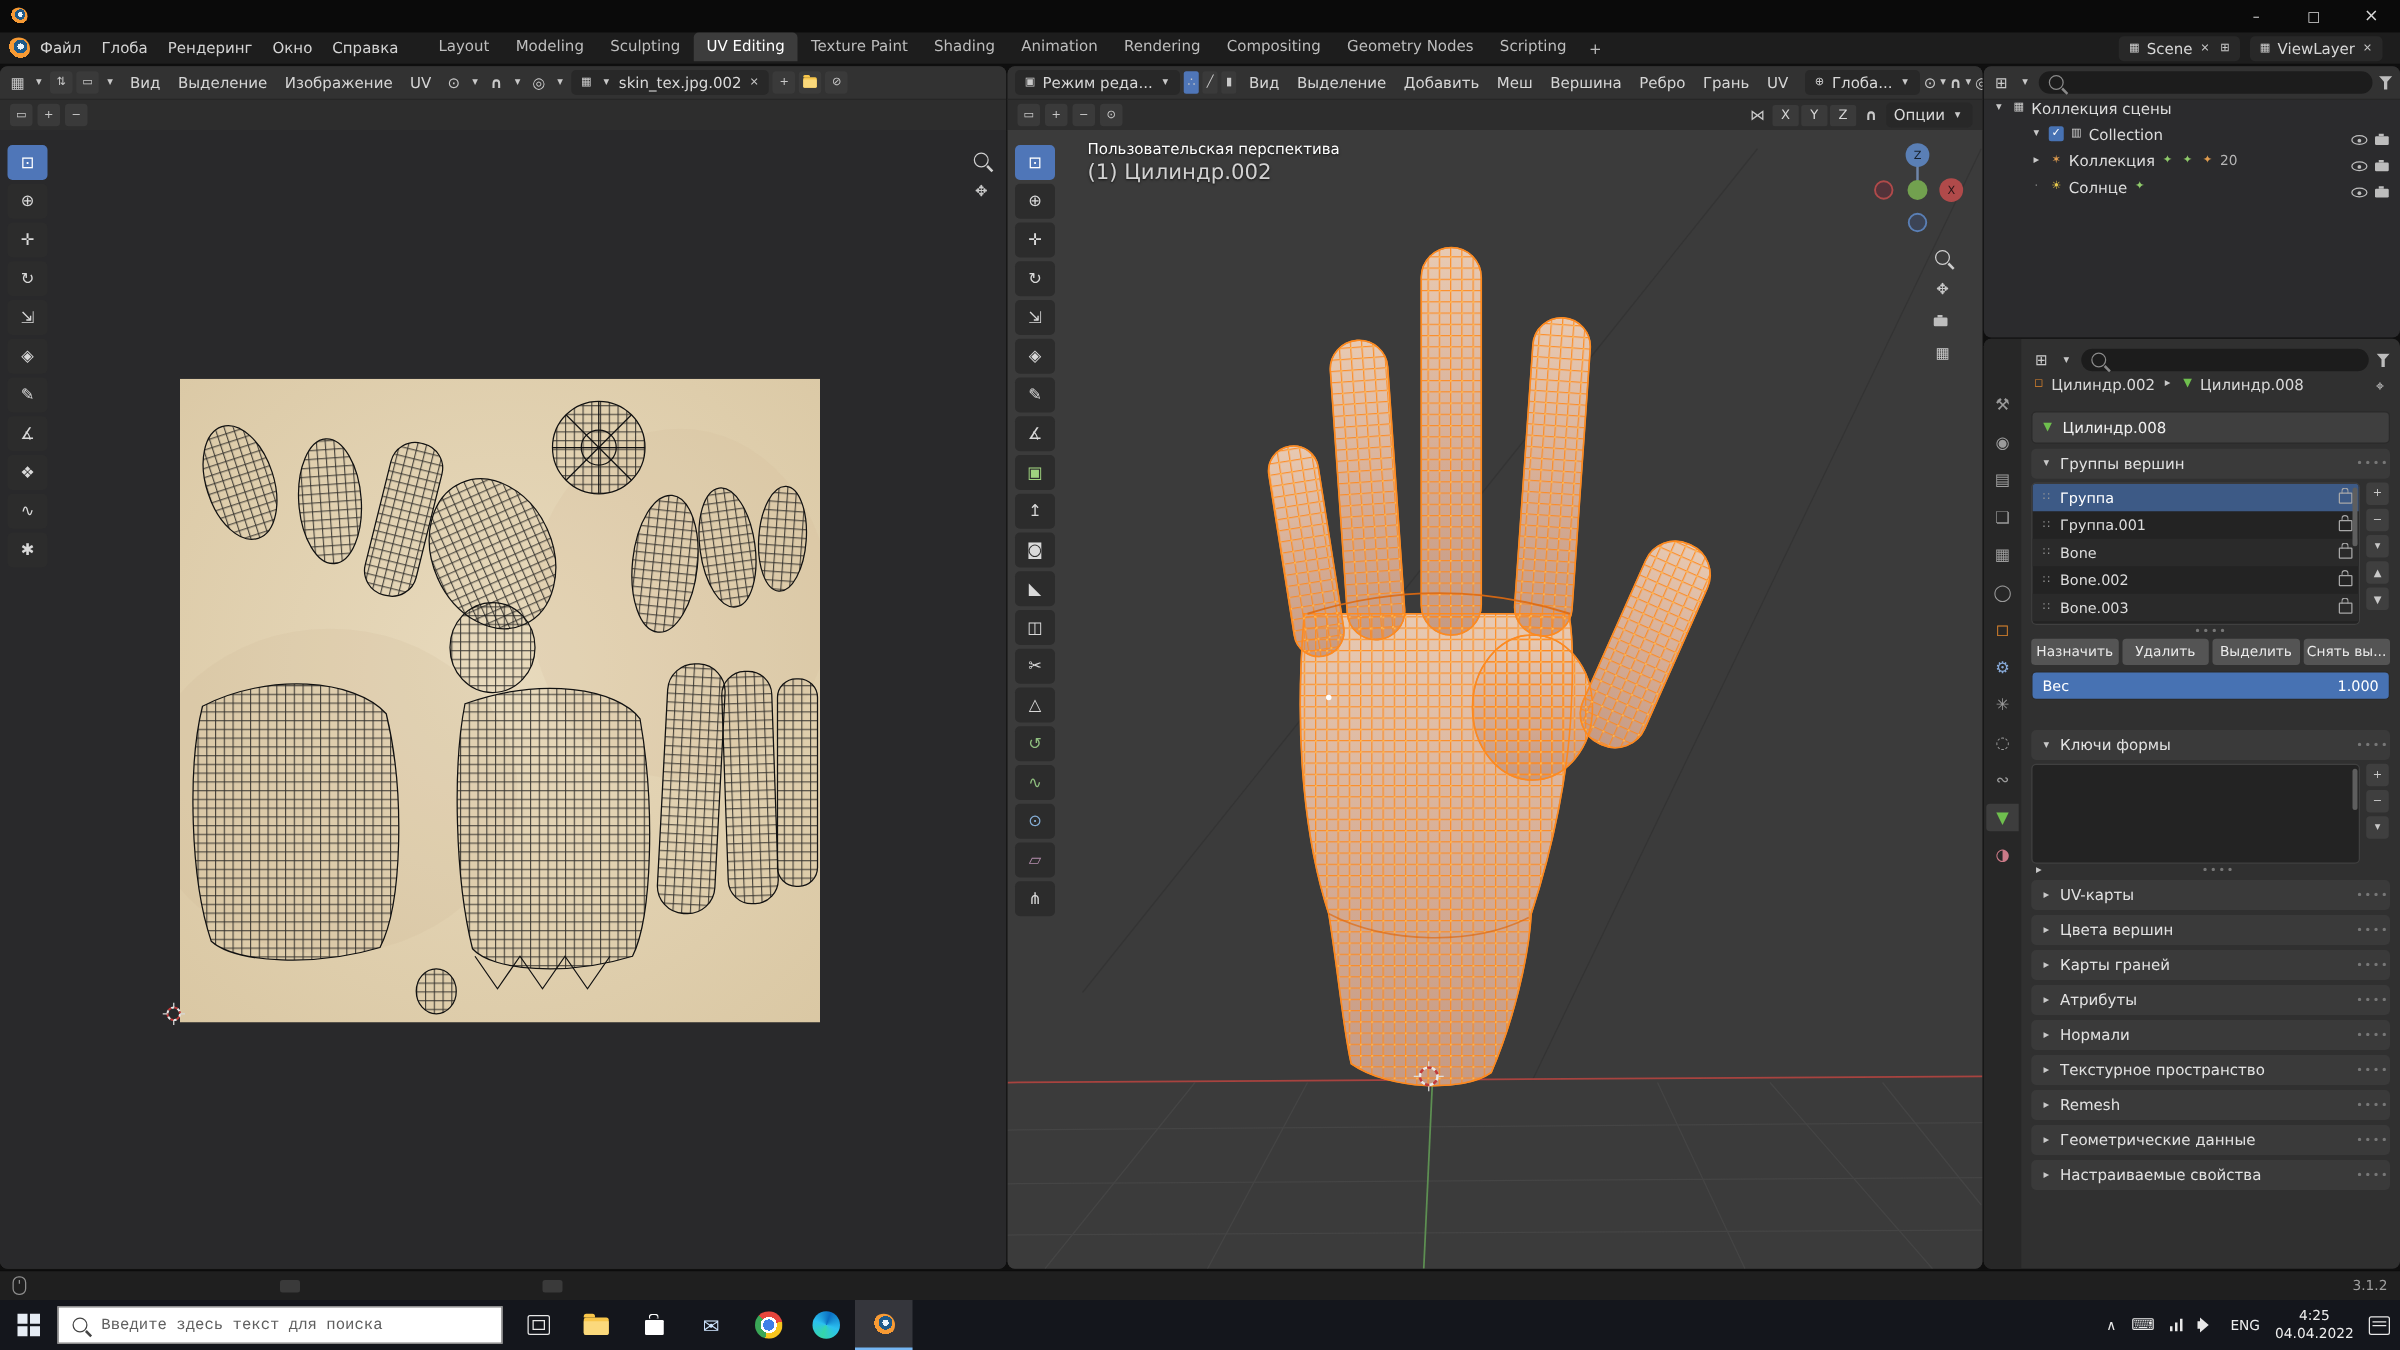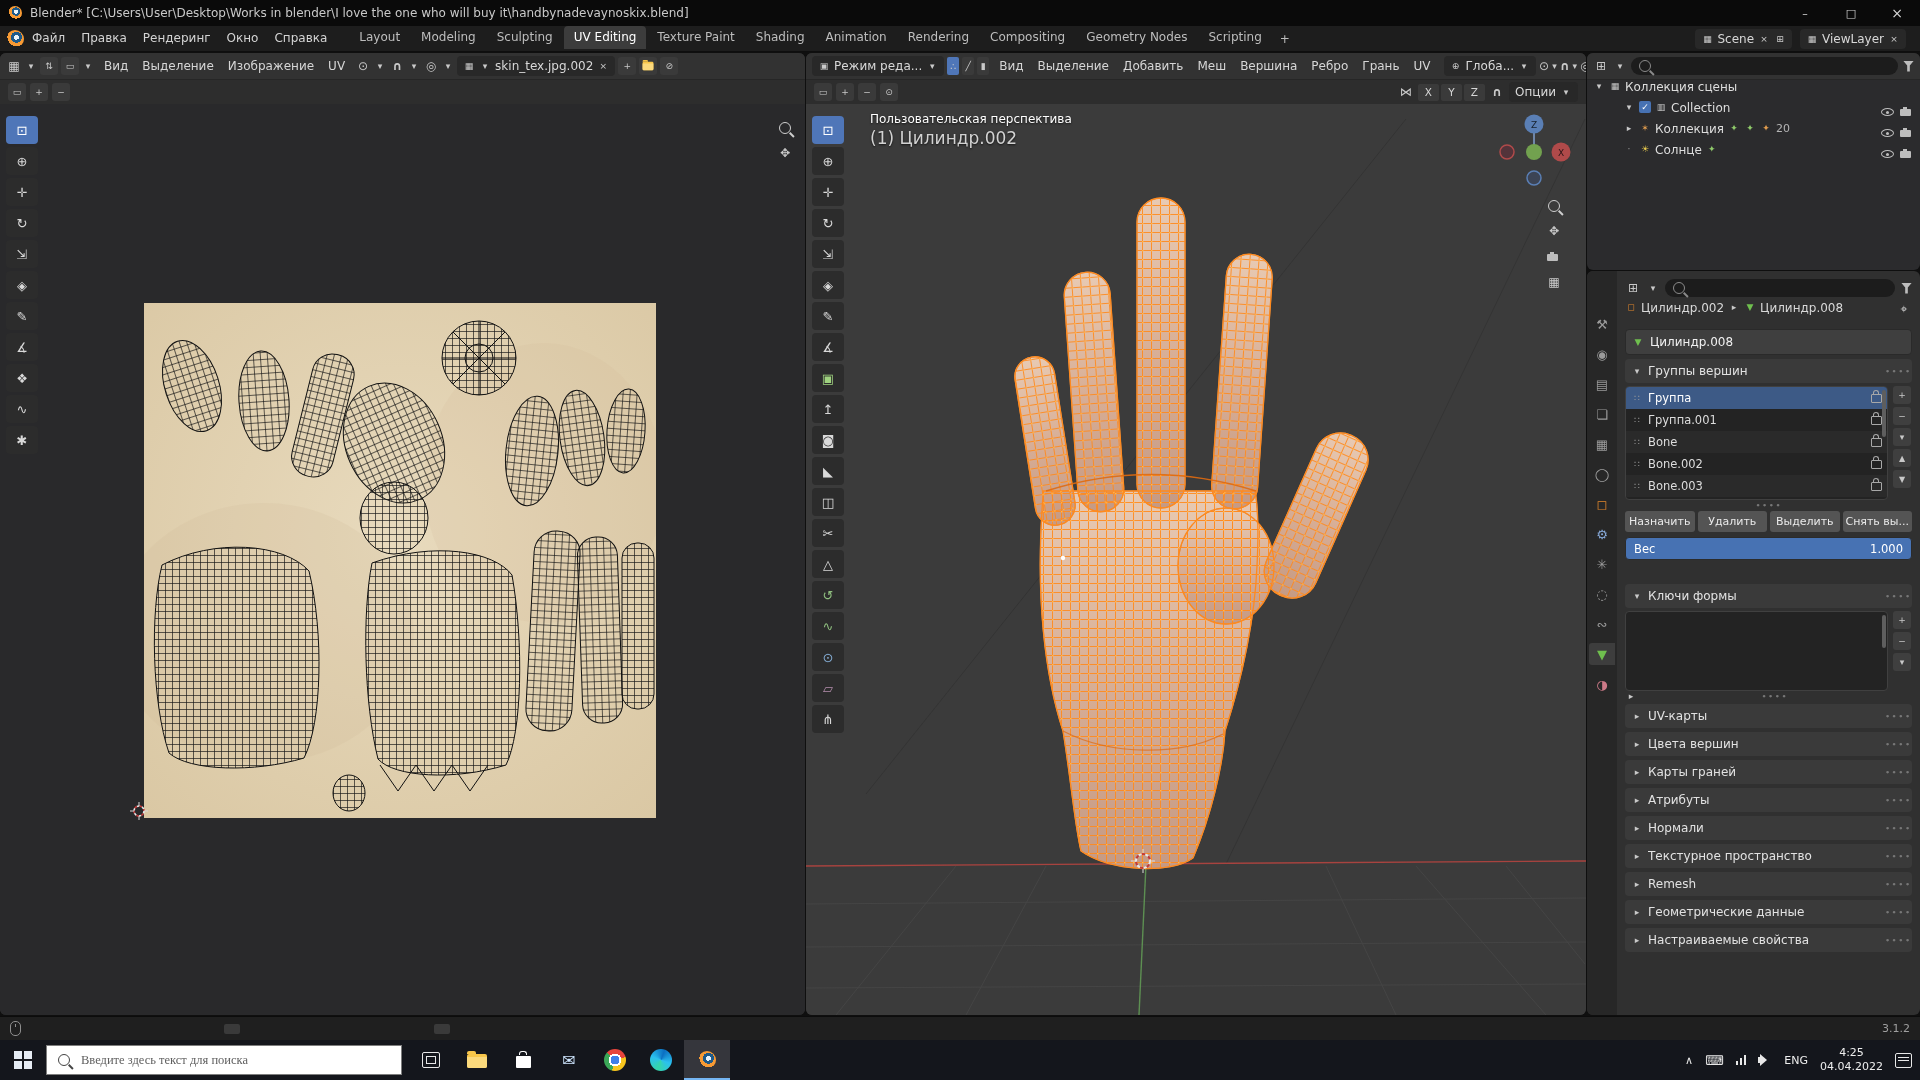--- a/index.html
+++ b/index.html
@@ -156,21 +156,21 @@
   .statusbar{position:absolute;left:0;top:1016px;width:1920px;height:24px;background:#1f1f1f;border-top:1px solid #0c0c0c;display:flex;align-items:center;padding:0 10px;box-sizing:border-box;color:#9f9f9f;font-size:11px}
   .sb-chip{position:absolute;top:7px;width:16px;height:10px;background:#3a3a3a;border-radius:2px}
 
   
   .taskbar{position:absolute;left:0;top:1040px;width:1920px;height:40px;background:#14161c;display:flex;align-items:stretch;color:#eee}
   .tb-btn{width:46px;display:flex;align-items:center;justify-content:center}
   .tb-btn.appactive{background:rgba(255,255,255,.14);box-shadow:inset 0 -2px 0 #75b6f3}
   .win-logo{display:grid;grid-template-columns:8px 8px;grid-template-rows:8px 8px;gap:1.5px}
   .win-logo span{background:#e6ecf4}
   .tb-search{width:356px;background:#fff;border:1px solid #7d7d7d;display:flex;align-items:center;gap:9px;padding:0 11px;margin:5px 6px 5px 0;box-sizing:border-box}
-  .tb-search input{border:none;outline:none;flex:1;font-size:12.5px;font-family:Liberation Serif, serif;color:#be185d;background:transparent}
+  .tb-search input{border:none;outline:none;flex:1;font-size:12.5px;font-family:Liberation Mono, monospace;color:#be185d;background:transparent}
   .tb-search input::placeholder{color:#5f5f5f}
   .tb-search .i-search{color:#444}
   .i-taskview{width:16px;height:14px;border:1.5px solid #e8e8e8;border-radius:2px;position:relative}
   .i-taskview::before{content:"";position:absolute;left:3px;top:3px;right:3px;bottom:3px;border:1px solid #e8e8e8}
   .i-folder{width:20px;height:14px;background:#f8c64a;border-radius:2px;position:relative;margin-top:2px}
   .i-folder::before{content:"";position:absolute;top:-3px;left:0;width:9px;height:3px;background:#f8c64a;border-radius:2px 2px 0 0}
   .i-folder::after{content:"";position:absolute;left:0;top:3px;right:0;bottom:0;background:#fbd97c;border-radius:0 0 2px 2px}
   .i-store{width:15px;height:12px;background:#fff;border-radius:1px;position:relative;margin-top:4px}
   .i-store::before{content:"";position:absolute;top:-5px;left:3.5px;width:8px;height:4px;border:1.5px solid #fff;border-bottom:none;border-radius:3px 3px 0 0;box-sizing:border-box}
   .i-mail{color:#cfe6ff;font-size:16px}
@@ -189,33 +189,32 @@
   .i-action{width:15px;height:13px;border:1.5px solid #e8e8e8;border-radius:2px;position:relative}
   .i-action::after{content:"";position:absolute;left:2px;top:3px;right:2px;height:1px;background:#e8e8e8;box-shadow:0 3px 0 #e8e8e8}
 </style>
 </head>
 <body>
 
 <div class="screen">
 
   <div class="titlebar">
     <span class="i-blender sm"></span>
-    <span class="tb-title">Blender* [C:\Users\User\Desktop\Works in blender\I love the one who will buy it\handbynadevaynoskix.blend]</span>
     <span class="sp"></span>
     <span class="winbtn wc-min"></span>
     <span class="winbtn wc-max"></span>
     <span class="winbtn wc-close"></span>
   </div>
 
   <div class="menubar">
     <span class="i-blender"></span>
     <div class="menus">
 
     <span class="menu-item">Файл</span>
-        <span class="menu-item">Правка</span>
+        <span class="menu-item">Глоба</span>
         <span class="menu-item">Рендеринг</span>
         <span class="menu-item">Окно</span>
         <span class="menu-item">Справка</span>
       </div>
     <div class="tabs">
 
     <div class="tab">Layout</div>
         <div class="tab">Modeling</div>
         <div class="tab">Sculpting</div>
         <div class="tab active">UV Editing</div>

